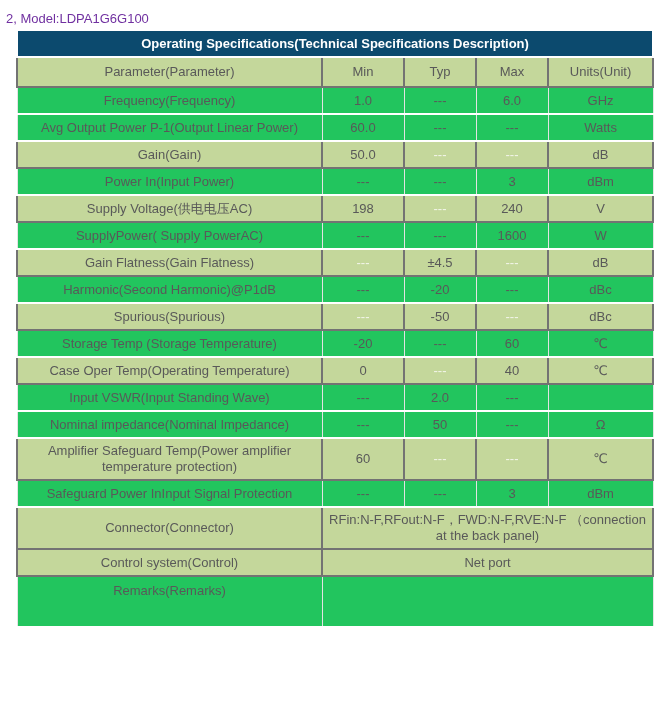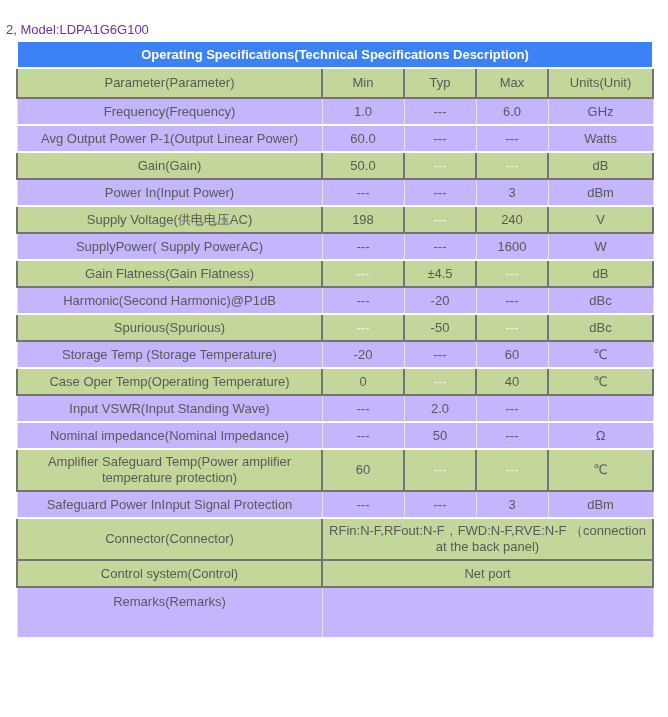--- a/index.html
+++ b/index.html
@@ -7,21 +7,21 @@
     padding: 0;
     background: #ffffff;
   }
   body {
     width: 668px;
     height: 717px;
     overflow: hidden;
     font-family: "Liberation Sans", "DejaVu Sans", sans-serif;
   }
   .page {
-    padding-top: 21px;
+    padding-top: 10px;
   }
   .model-label {
     margin: 0 0 3px 6px;
     font-size: 13px;
     color: #7030a0;
     line-height: 18px;
   }
   table.spec-table {
     border-collapse: collapse;
     table-layout: fixed;
@@ -33,41 +33,41 @@
   table.spec-table th,
   table.spec-table td {
     text-align: center;
     vertical-align: middle;
     line-height: 16px;
     padding: 4px 6px;
     word-wrap: break-word;
   }
   
   th.table-title {
-    background: #3b82f6;
+    background: #0c4a6e;
     color: #ffffff;
     font-weight: bold;
     font-size: 13px;
     height: 17px;
     border: 2px solid #ffffff;
     border-top: none;
   }
   
   tr.green th,
   tr.green td {
     background: #c4d79b;
     border: 2px solid #737373;
   }
   tr.header-row th {
     height: 20px;
     font-weight: normal;
   }
   
   tr.white td {
-    background: #c4b5fd;
+    background: #22c55e;
     border-top: 2px solid #ffffff;
     border-bottom: 2px solid #ffffff;
     border-left: 1px solid #e3e3e3;
     border-right: 1px solid #e3e3e3;
   }
   tr.row { height: 27px; }
   tr.row td.param { padding: 4px 8px; }
   
   tr.green td.dash-light { color: #f3f5ea; }
   

